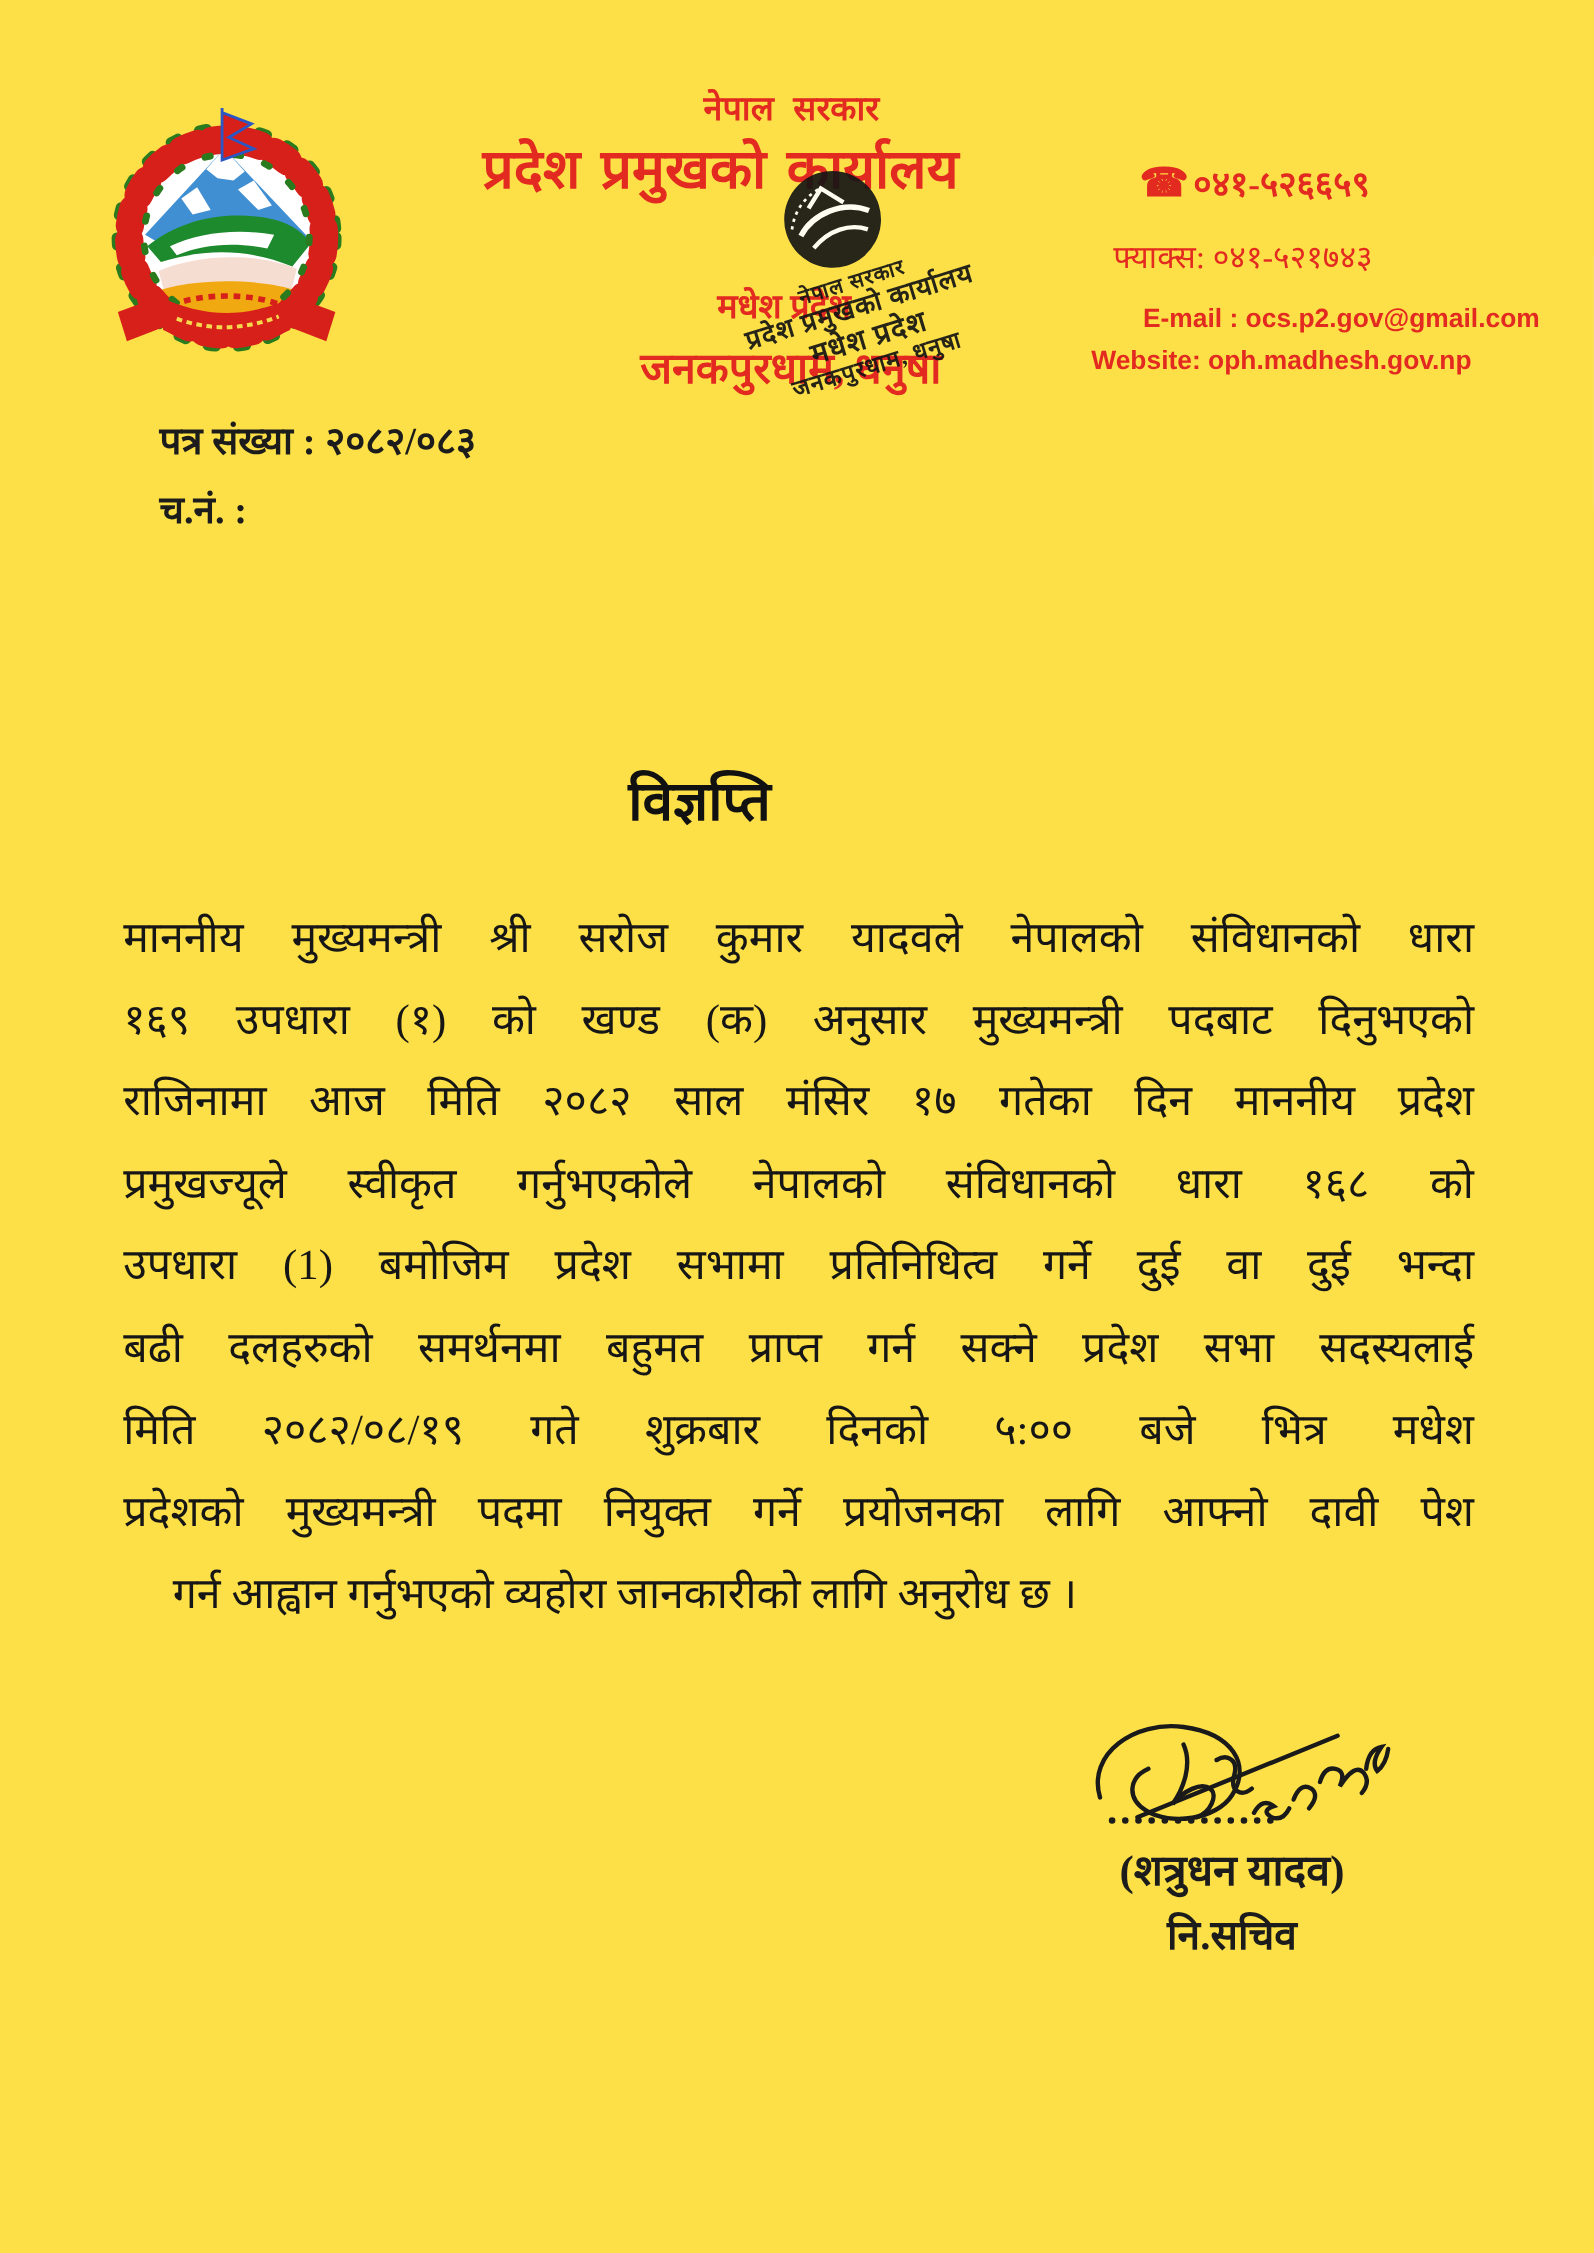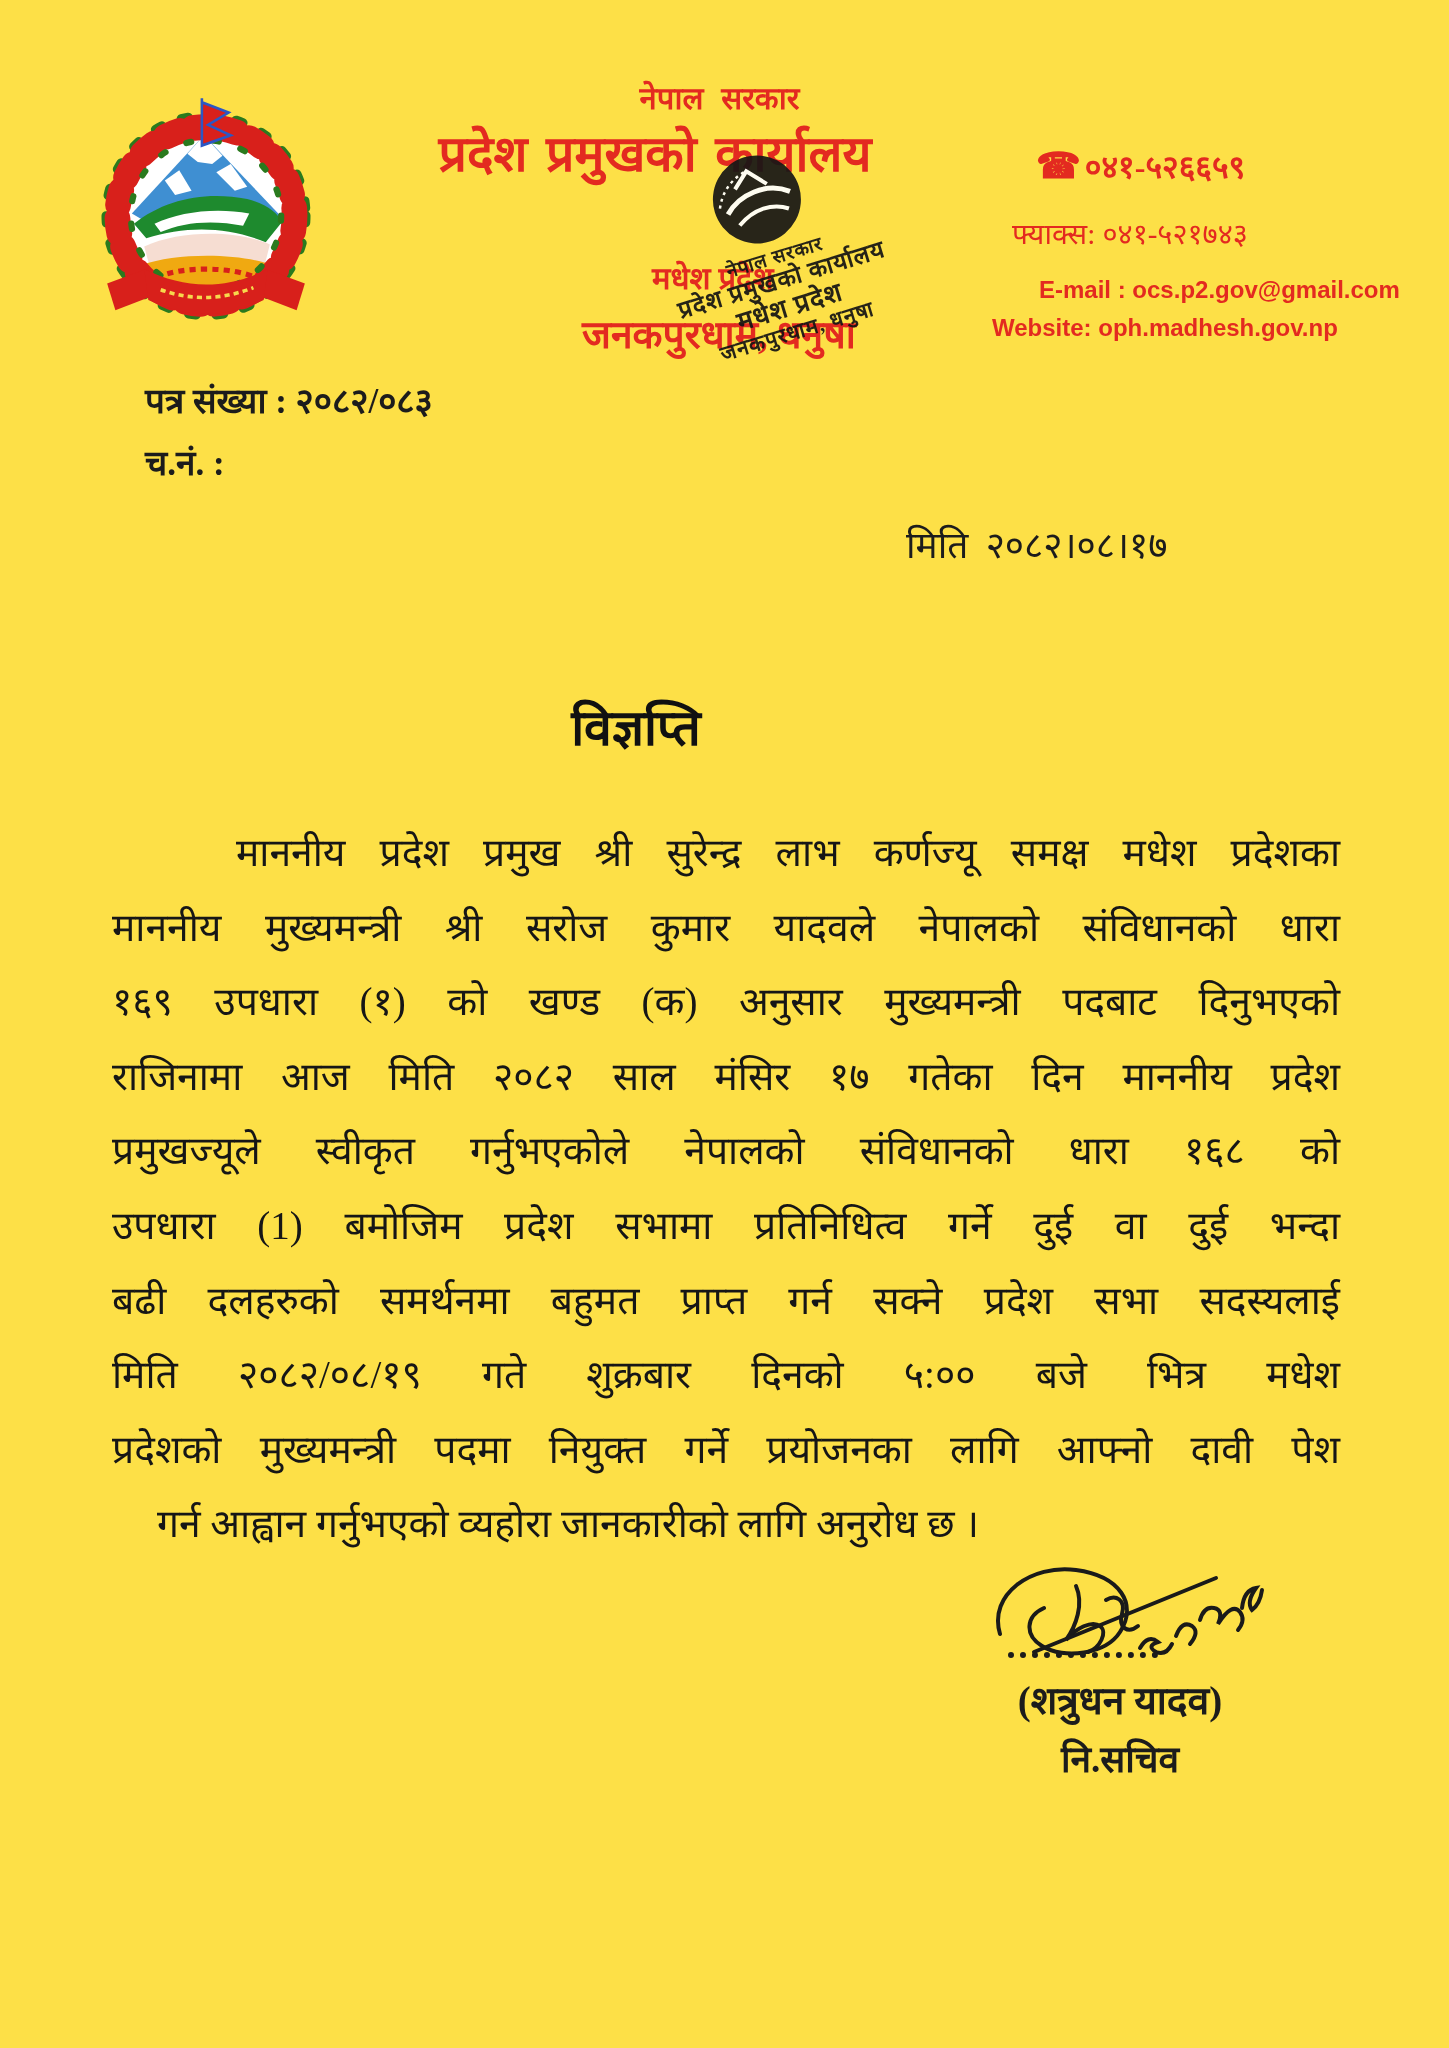--- a/index.html
+++ b/index.html
@@ -145,26 +145,24 @@
       <path d="M14,44 q10,-22 34,-28" stroke="#ffffff" stroke-width="2.5" fill="none" stroke-dasharray="3 4"></path>
     </svg>
     <div class="s-line s1">नेपाल सरकार</div>
     <div class="s-line s2">प्रदेश प्रमुखको कार्यालय</div>
     <div class="s-line s3">मधेश प्रदेश</div>
     <div class="s-line s4">जनकपुरधाम, धनुषा</div>
   </div>
 
   <div class="ref-letter">पत्र संख्या : २०८२/०८३</div>
   <div class="ref-chno">च.नं. :</div>
-  <div class="ref-date">मिति २०८२।०८।१७</div>
 
   <div class="doc-title">विज्ञप्ति</div>
 
   <div class="body-text">
-    <div class="body-line first">माननीय प्रदेश प्रमुख श्री सुरेन्द्र लाभ कर्णज्यू समक्ष मधेश प्रदेशका</div>
     <div class="body-line">माननीय मुख्यमन्त्री श्री सरोज कुमार यादवले नेपालको संविधानको धारा</div>
     <div class="body-line">१६९ उपधारा (१) को खण्ड (क) अनुसार मुख्यमन्त्री पदबाट दिनुभएको</div>
     <div class="body-line">राजिनामा आज मिति २०८२ साल मंसिर १७ गतेका दिन माननीय प्रदेश</div>
     <div class="body-line">प्रमुखज्यूले स्वीकृत गर्नुभएकोले नेपालको संविधानको धारा १६८ को</div>
     <div class="body-line">उपधारा (1) बमोजिम प्रदेश सभामा प्रतिनिधित्व गर्ने दुई वा दुई भन्दा</div>
     <div class="body-line">बढी दलहरुको समर्थनमा बहुमत प्राप्त गर्न सक्ने प्रदेश सभा सदस्यलाई</div>
     <div class="body-line">मिति २०८२/०८/१९ गते शुक्रबार दिनको ५:०० बजे भित्र मधेश</div>
     <div class="body-line">प्रदेशको मुख्यमन्त्री पदमा नियुक्त गर्ने प्रयोजनका लागि आफ्नो दावी पेश</div>
     <div class="body-line last">गर्न आह्वान गर्नुभएको व्यहोरा जानकारीको लागि अनुरोध छ ।</div>
   </div>

